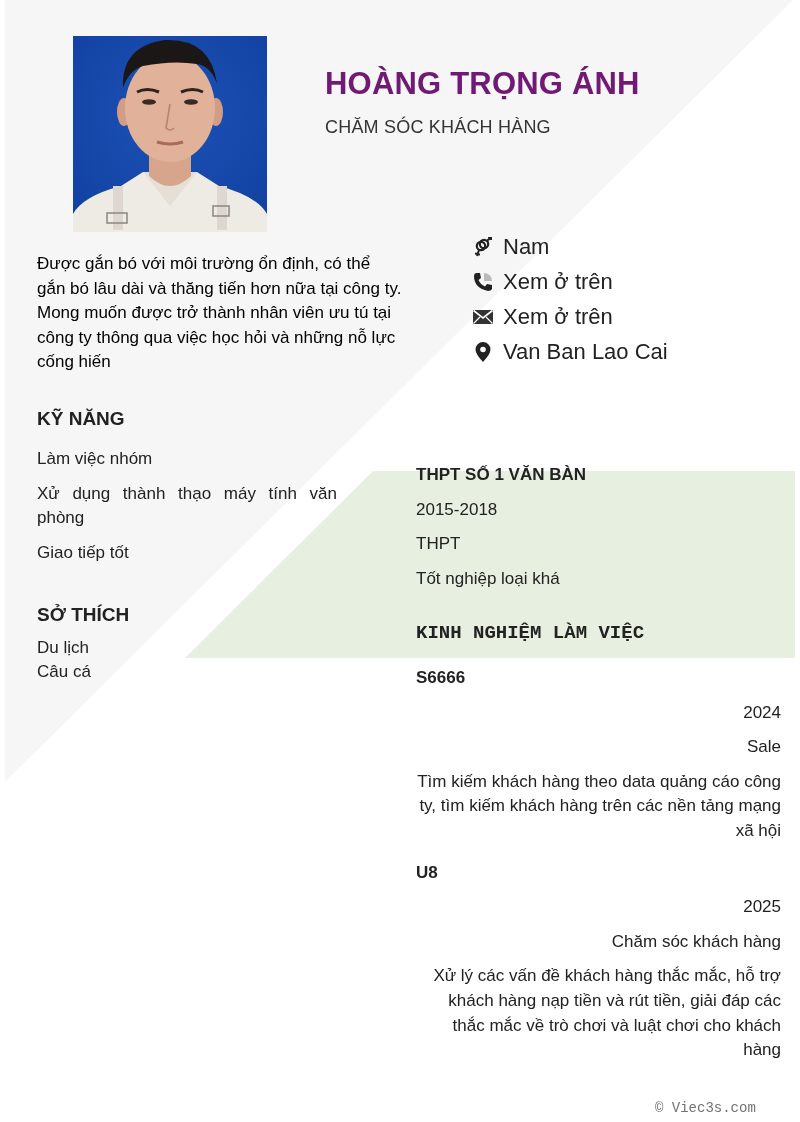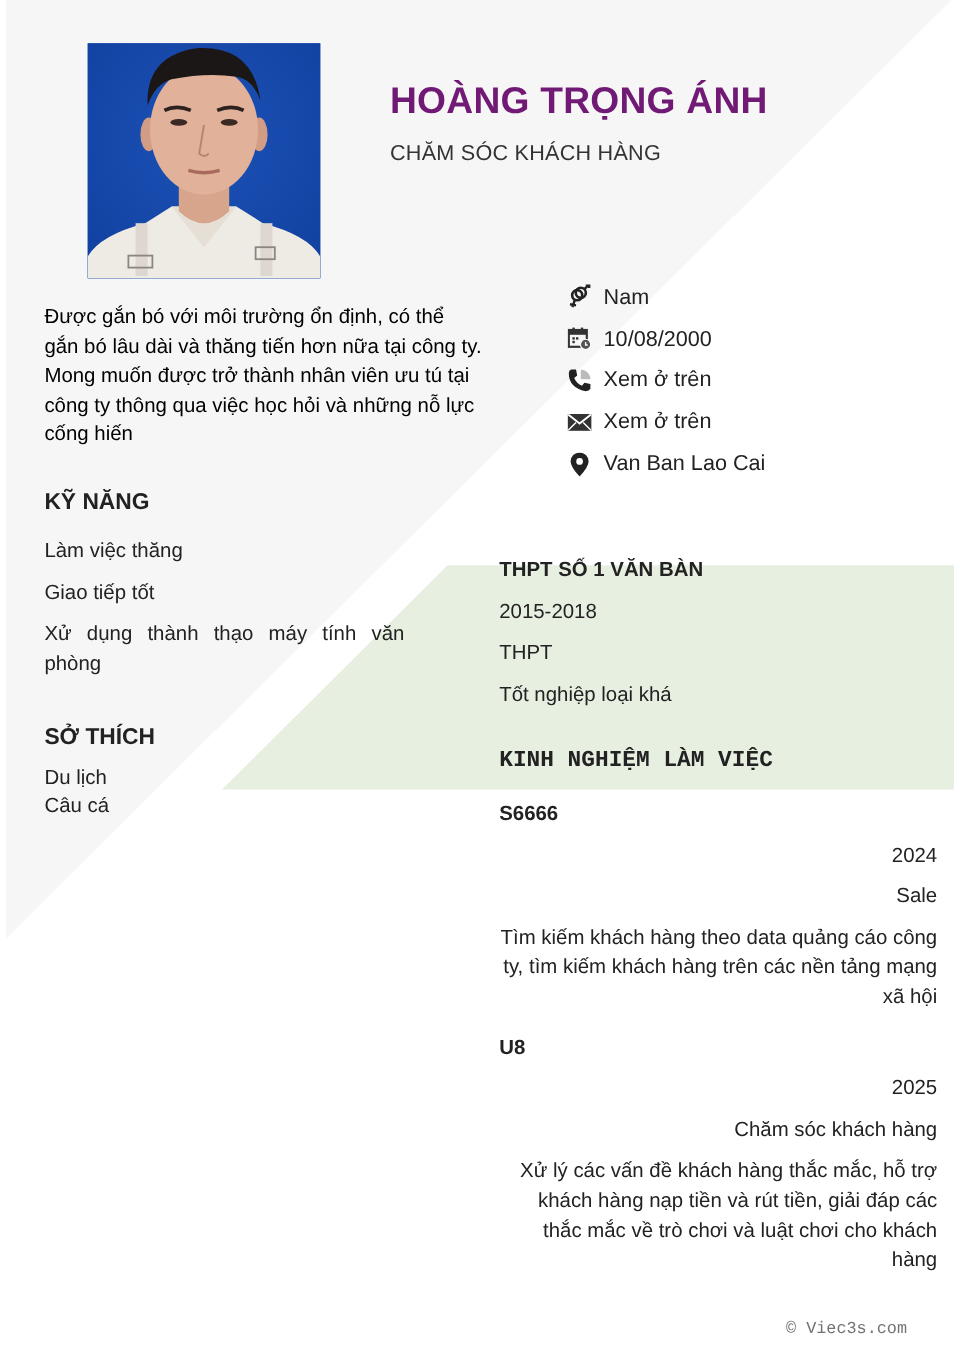--- a/index.html
+++ b/index.html
@@ -11,21 +11,21 @@
     .bg { position: absolute; left: 0; top: 0; width: 800px; height: 1122px; z-index: 0; }
     .layer { position: absolute; z-index: 1; }
 
     .photo { left: 73px; top: 36px; width: 194px; height: 196px; overflow: hidden; background: #1346a8; }
     .photo svg { display: block; }
 
     .name { left: 325px; top: 66px; font-size: 31px; font-weight: bold; letter-spacing: 0.2px; color: #701a75; white-space: nowrap; }
     .title { left: 325px; top: 117px; font-size: 18px; color: #333; white-space: nowrap; letter-spacing: 0.2px; }
 
     .contact { left: 472px; top: 230px; width: 300px; }
-    .contact-row { display: flex; align-items: center; height: 34.8px; font-size: 18px; color: #222; text-align: center; }
+    .contact-row { display: flex; align-items: center; height: 34.8px; font-size: 22px; color: #222; text-align: center; }
     .contact-row .ico { width: 22px; height: 22px; margin-right: 9px; display: inline-flex; align-items: center; justify-content: center; }
 
     .objective { left: 37px; top: 252px; width: 365px; font-size: 17px; line-height: 24.6px; color: #000000; }
 
     .sec-head { font-size: 19px; font-weight: bold; color: #222; white-space: nowrap; }
     .item { font-size: 17px; color: #222; line-height: 24.6px; }
 
     .skills { left: 37px; top: 408px; width: 300px; }
     .skills .sec-head { margin-bottom: 17px; }
     .skills .item { margin-bottom: 10px; text-align: justify; text-align-last: left; }
@@ -106,36 +106,20 @@
           <circle cx="11" cy="7" r="4.2" fill="none" stroke="#222" stroke-width="2.2"></circle>
           <path d="M14,4 L18,0 M15,0 L18,0 L18,3" stroke="#222" stroke-width="2" fill="none"></path>
           <path d="M6,13 L4,19 M2,16.5 L7,17.5" stroke="#222" stroke-width="2" fill="none"></path>
         </svg>
     </span>
     <span>Nam</span>
   </div>
   <div class="contact-row">
     <span class="ico">
       <svg width="20" height="20" viewBox="0 0 20 20">
-          <rect x="1" y="3" width="15" height="14" fill="none" stroke="#333" stroke-width="1.8"></rect>
-          <rect x="1" y="3" width="15" height="4" fill="#333"></rect>
-          <rect x="4" y="1" width="2" height="4" fill="#333"></rect>
-          <rect x="11" y="1" width="2" height="4" fill="#333"></rect>
-          <rect x="4" y="9" width="2" height="2" fill="#333"></rect>
-          <rect x="7" y="9" width="2" height="2" fill="#333"></rect>
-          <rect x="4" y="12" width="2" height="2" fill="#333"></rect>
-          <circle cx="15" cy="15" r="4.3" fill="#555" stroke="#fff" stroke-width="1"></circle>
-          <path d="M15,13 L15,15.5 L16.7,15.5" stroke="#fff" stroke-width="1.1" fill="none"></path>
-        </svg>
-    </span>
-    <span>10/08/2000</span>
-  </div>
-  <div class="contact-row">
-    <span class="ico">
-      <svg width="20" height="20" viewBox="0 0 20 20">
           <path d="M3,1 L7,1 L8,6 L5.5,8 Q7.5,12.5 12,14.5 L14,12 L19,13 L19,17 Q18,19 15,19 Q1,16 1,4 Q1,1.5 3,1 Z" fill="#222"></path>
           <path d="M11,1 A8,8 0 0 1 19,9 L11,9 Z" fill="#bbb"></path>
         </svg>
     </span>
     <span>Xem ở trên</span>
   </div>
   <div class="contact-row">
     <span class="ico">
       <svg width="20" height="16" viewBox="0 0 20 16">
           <rect x="0" y="1" width="20" height="14" fill="#333"></rect>
@@ -153,23 +137,23 @@
         </svg>
     </span>
     <span>Van Ban Lao Cai</span>
   </div>
 </div>
 
 <div class="layer objective">Được gắn bó với môi trường ổn định, có thể gắn bó lâu dài và thăng tiến hơn nữa tại công ty. Mong muốn được trở thành nhân viên ưu tú tại công ty thông qua việc học hỏi và những nỗ lực cống hiến</div>
 
 <div class="layer skills">
   <div class="sec-head">KỸ NĂNG</div>
-  <div class="item">Làm việc thăng</div>
+  <div class="item">Làm việc nhóm</div>
+  <div class="item">Xử dụng thành thạo máy tính văn phòng</div>
   <div class="item">Giao tiếp tốt</div>
-  <div class="item">Xử dụng thành thạo máy tính văn phòng</div>
 </div>
 
 <div class="layer hobbies">
   <div class="sec-head">SỞ THÍCH</div>
   <div class="item">Du lịch</div>
   <div class="item">Câu cá</div>
 </div>
 
 <div class="layer edu">
   <div class="school">THPT SỐ 1 VĂN BÀN</div>

